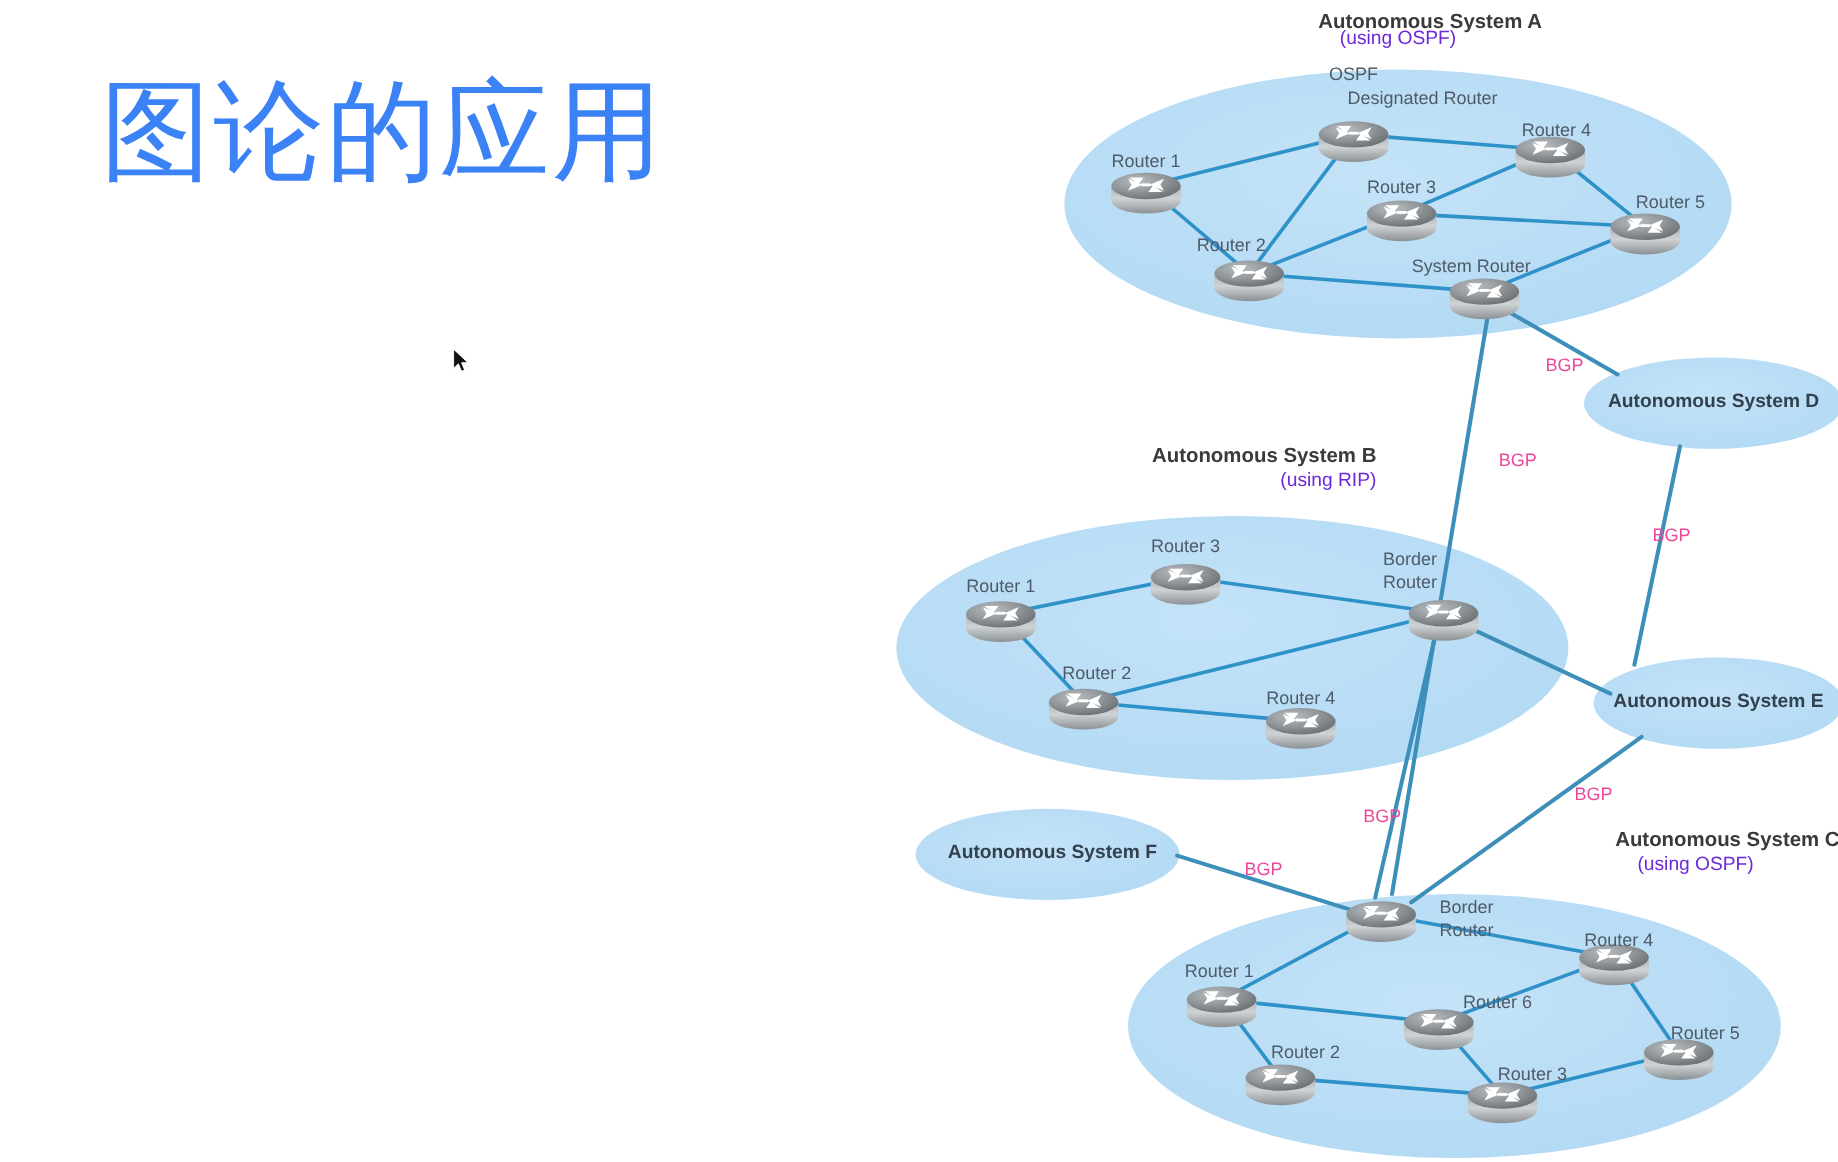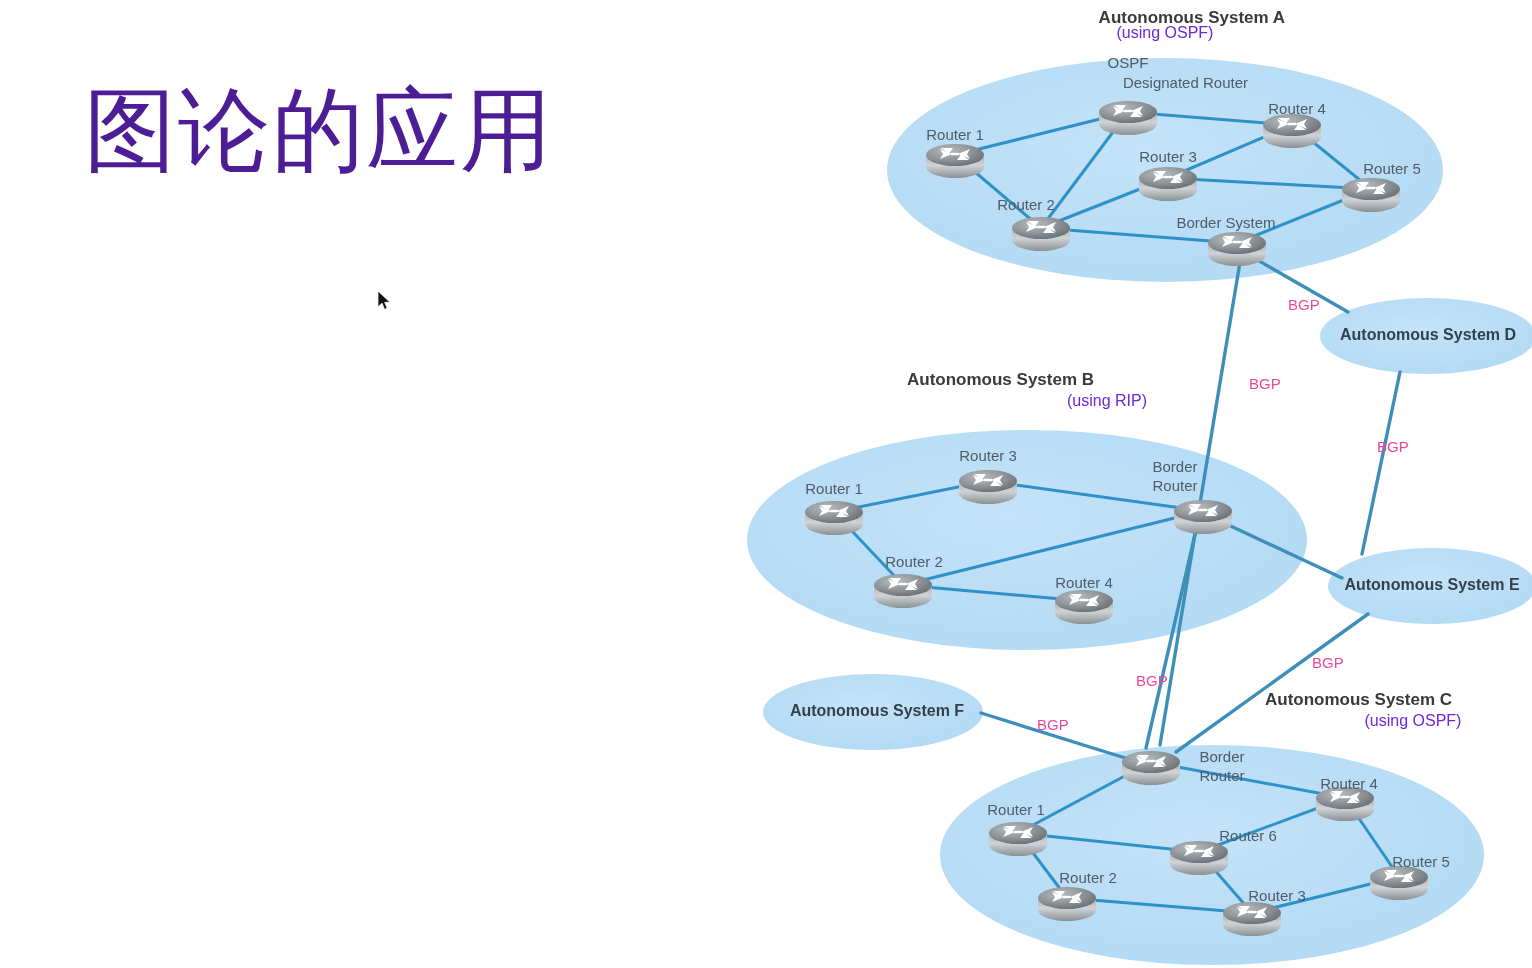--- a/index.html
+++ b/index.html
@@ -13,25 +13,25 @@
     height: 968px;
     background: #ffffff;
     overflow: hidden;
     font-family: "Liberation Sans", sans-serif;
   }
 
   
   #slide-title {
     position: absolute;
     left: 84px;
-    top: 82px;
+    top: 62px;
     font-size: 92px;
     line-height: 1.05;
     font-weight: 400;
-    color: #4c1d95;
+    color: #3b82f6;
     letter-spacing: 2px;
     white-space: nowrap;
   }
   #slide-subtitle {
     position: absolute;
     left: 212px;
     top: 506px;
     font-size: 42px;
     line-height: 1.1;
     font-weight: 400;
@@ -392,40 +392,40 @@
     </svg>
 
     <div id="text-layer">
         <div class="dlabel router-label center" style="left: 1008px; top: 54px; width: 240px; text-align: center;">OSPF</div>
         <div class="dlabel router-label center" style="left: 1008px; top: 74px; width: 240px; text-align: right;">Designated Router</div>
         <div class="dlabel router-label center" style="left: 835px; top: 126px; width: 240px; text-align: center;">Router 1</div>
         <div class="dlabel router-label center" style="left: 906px; top: 196px; width: 240px; text-align: center;">Router 2</div>
         <div class="dlabel router-label center" style="left: 1048px; top: 148px; width: 240px; text-align: center;">Router 3</div>
         <div class="dlabel router-label center" style="left: 1177px; top: 100px; width: 240px; text-align: center;">Router 4</div>
         <div class="dlabel router-label center" style="left: 1272px; top: 160px; width: 240px; text-align: center;">Router 5</div>
-        <div class="dlabel router-label center" style="left: 1106px; top: 214px; width: 240px; text-align: center;">Border System</div>
+        <div class="dlabel router-label center" style="left: 1106px; top: 214px; width: 240px; text-align: center;">System Router</div>
         <div class="dlabel as-title" style="left: 1045px; top: 8px; width: 240px; text-align: right;">Autonomous System A</div>
         <div class="dlabel as-proto" style="left: 1045px; top: 24px; width: 240px; text-align: center;">(using OSPF)</div>
         <div class="dlabel router-label center" style="left: 714px; top: 480px; width: 240px; text-align: center;">Router 1</div>
         <div class="dlabel router-label center" style="left: 794px; top: 553px; width: 240px; text-align: center;">Router 2</div>
         <div class="dlabel router-label center" style="left: 868px; top: 447px; width: 240px; text-align: center;">Router 3</div>
         <div class="dlabel router-label center" style="left: 964px; top: 574px; width: 240px; text-align: center;">Router 4</div>
         <div class="dlabel router-label center" style="left: 1055px; top: 458px; width: 240px; text-align: center;">Border</div>
         <div class="dlabel router-label center" style="left: 1055px; top: 477px; width: 240px; text-align: center;">Router</div>
-        <div class="dlabel as-title" style="left: 907px; top: 370px; width: 240px; text-align: left;">Autonomous System B</div>
+        <div class="dlabel as-title" style="left: 907px; top: 370px; width: 240px; text-align: right;">Autonomous System B</div>
         <div class="dlabel as-proto" style="left: 907px; top: 392px; width: 240px; text-align: right;">(using RIP)</div>
         <div class="dlabel router-label center" style="left: 896px; top: 801px; width: 240px; text-align: center;">Router 1</div>
         <div class="dlabel router-label center" style="left: 968px; top: 869px; width: 240px; text-align: center;">Router 2</div>
         <div class="dlabel router-label center" style="left: 1157px; top: 887px; width: 240px; text-align: center;">Router 3</div>
         <div class="dlabel router-label center" style="left: 1229px; top: 775px; width: 240px; text-align: center;">Router 4</div>
         <div class="dlabel router-label center" style="left: 1301px; top: 853px; width: 240px; text-align: center;">Router 5</div>
         <div class="dlabel router-label center" style="left: 1128px; top: 827px; width: 240px; text-align: center;">Router 6</div>
         <div class="dlabel router-label center" style="left: 1102px; top: 748px; width: 240px; text-align: center;">Border</div>
         <div class="dlabel router-label center" style="left: 1102px; top: 767px; width: 240px; text-align: center;">Router</div>
-        <div class="dlabel as-title" style="left: 1265px; top: 690px; width: 240px; text-align: left;">Autonomous System C</div>
+        <div class="dlabel as-title" style="left: 1293px; top: 690px; width: 240px; text-align: right;">Autonomous System C</div>
         <div class="dlabel as-proto" style="left: 1293px; top: 712px; width: 240px; text-align: center;">(using OSPF)</div>
         <div class="dlabel as-small-label" style="left: 1308px; top: 326px; width: 240px; text-align: center;">Autonomous System D</div>
         <div class="dlabel as-small-label" style="left: 1312px; top: 576px; width: 240px; text-align: center;">Autonomous System E</div>
         <div class="dlabel as-small-label" style="left: 757px; top: 702px; width: 240px; text-align: center;">Autonomous System F</div>
         <div class="dlabel bgp-label" style="left: 1288px; top: 296px;">BGP</div>
         <div class="dlabel bgp-label" style="left: 1249px; top: 375px;">BGP</div>
         <div class="dlabel bgp-label" style="left: 1377px; top: 438px;">BGP</div>
         <div class="dlabel bgp-label" style="left: 1312px; top: 654px;">BGP</div>
         <div class="dlabel bgp-label" style="left: 1136px; top: 672px;">BGP</div>
         <div class="dlabel bgp-label" style="left: 1037px; top: 716px;">BGP</div>

